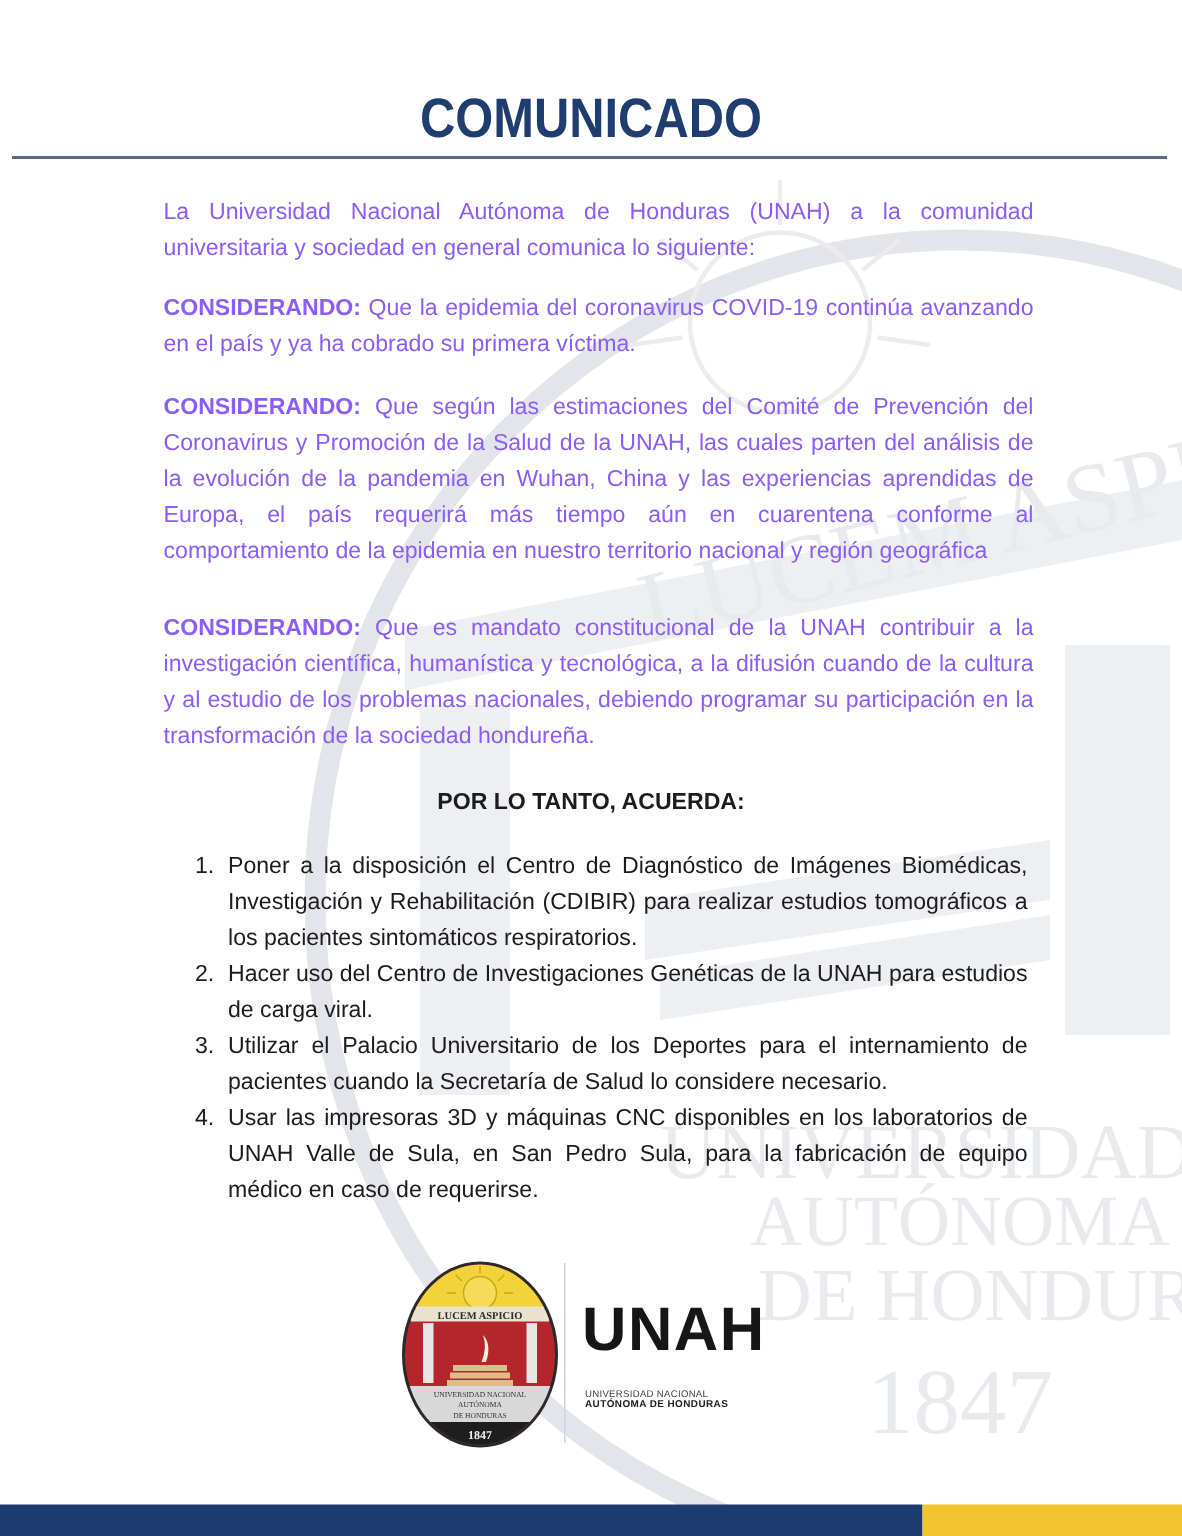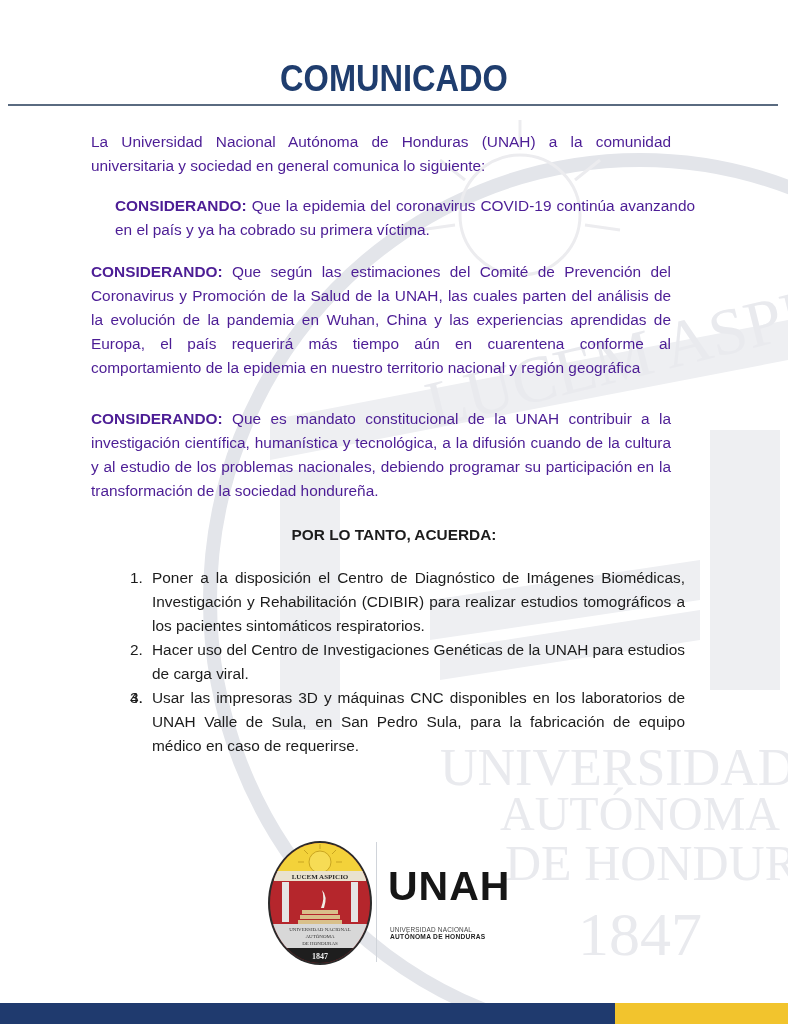--- a/index.html
+++ b/index.html
@@ -43,32 +43,32 @@
     .title-rule {
       position: absolute;
       top: 104px;
       left: 8px;
       width: 770px;
       height: 2px;
       background: #5a6b80;
     }
     .body-text {
       position: absolute;
-      left: 91px;
+      left: 109px;
       width: 580px;
       font-size: 15.4px;
       line-height: 24px;
       text-align: justify;
-      color: #4c1d95;
+      color: #8b5cf6;
     }
     .body-text p {
       margin: 0;
     }
     .para-intro { top: 130px; }
-    .para-c1 { top: 194px; margin-left: 24px; }
+    .para-c1 { top: 194px; }
     .para-c2 { top: 260px; }
     .para-c3 { top: 407px; }
     .bold-label {
       font-weight: bold;
     }
     .acuerda {
       position: absolute;
       top: 526px;
       left: 0;
       width: 788px;
@@ -224,20 +224,21 @@
     <li>
       <span class="num">1.</span>
       <span>Poner a la disposición el Centro de Diagnóstico de Imágenes Biomédicas, Investigación y Rehabilitación (CDIBIR) para realizar estudios tomográficos a los pacientes sintomáticos respiratorios.</span>
     </li>
     <li>
       <span class="num">2.</span>
       <span>Hacer uso del Centro de Investigaciones Genéticas de la UNAH para estudios de carga viral.</span>
     </li>
     <li>
       <span class="num">3.</span>
+      <span>Utilizar el Palacio Universitario de los Deportes para el internamiento de pacientes cuando la Secretaría de Salud lo considere necesario.</span>
     </li>
     <li>
       <span class="num">4.</span>
       <span>Usar las impresoras 3D y máquinas CNC disponibles en los laboratorios de UNAH Valle de Sula, en San Pedro Sula, para la fabricación de equipo médico en caso de requerirse.</span>
     </li>
   </ol>
 
   <div class="logo-area">
     <svg class="seal" viewBox="0 0 108 126" xmlns="http://www.w3.org/2000/svg">
       <defs>

